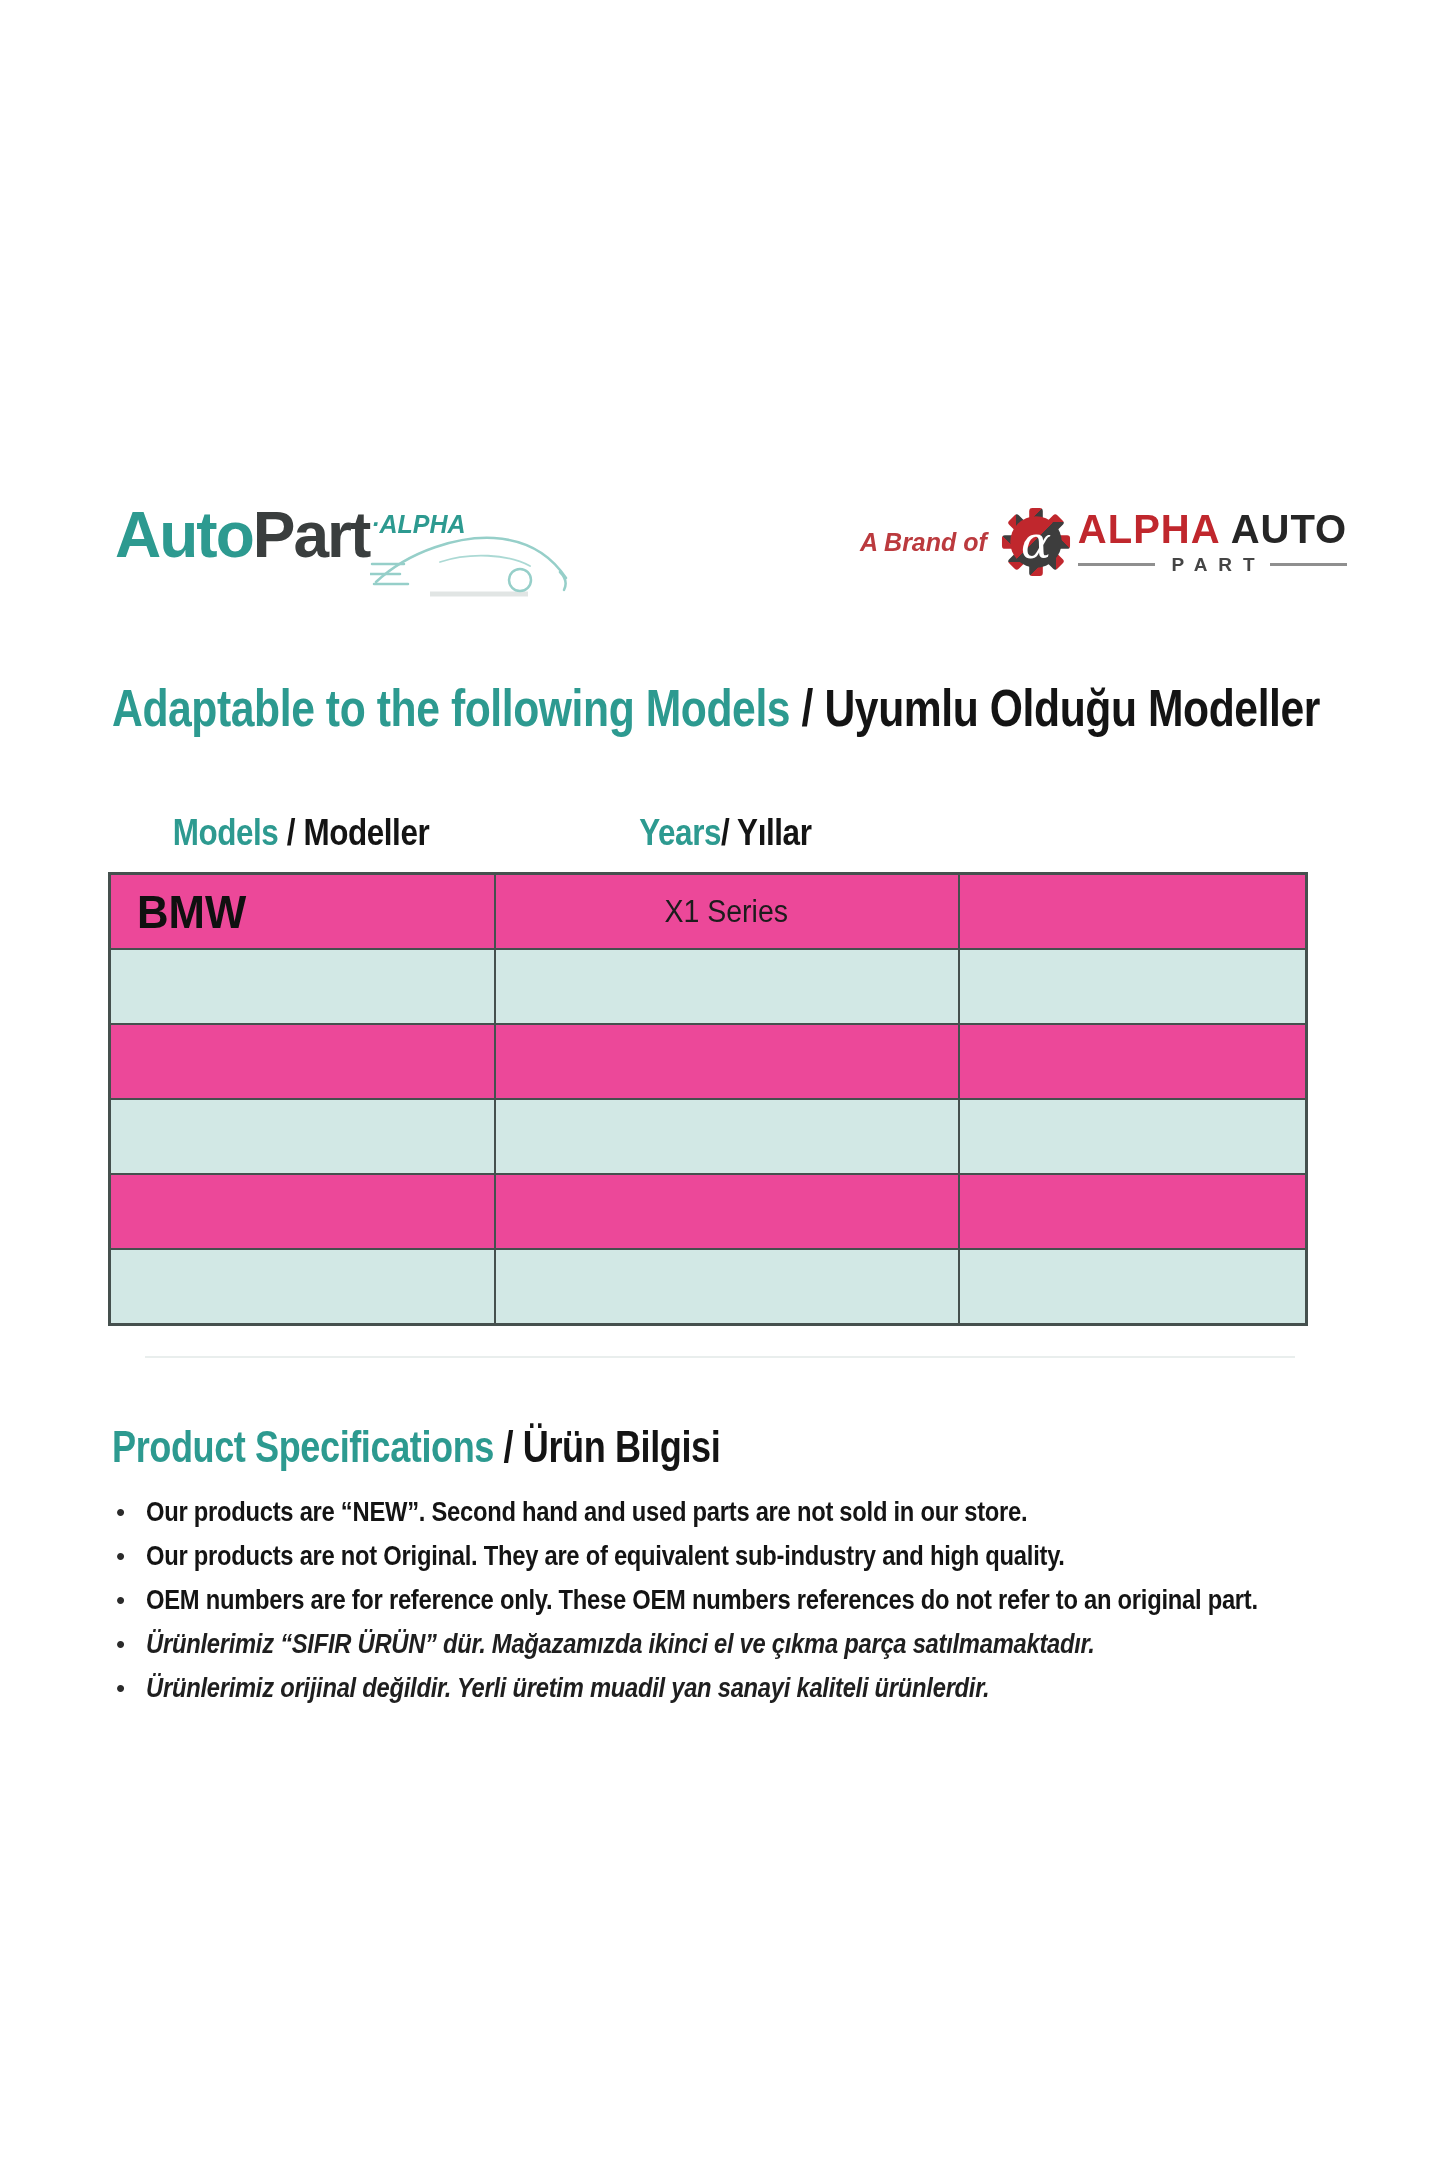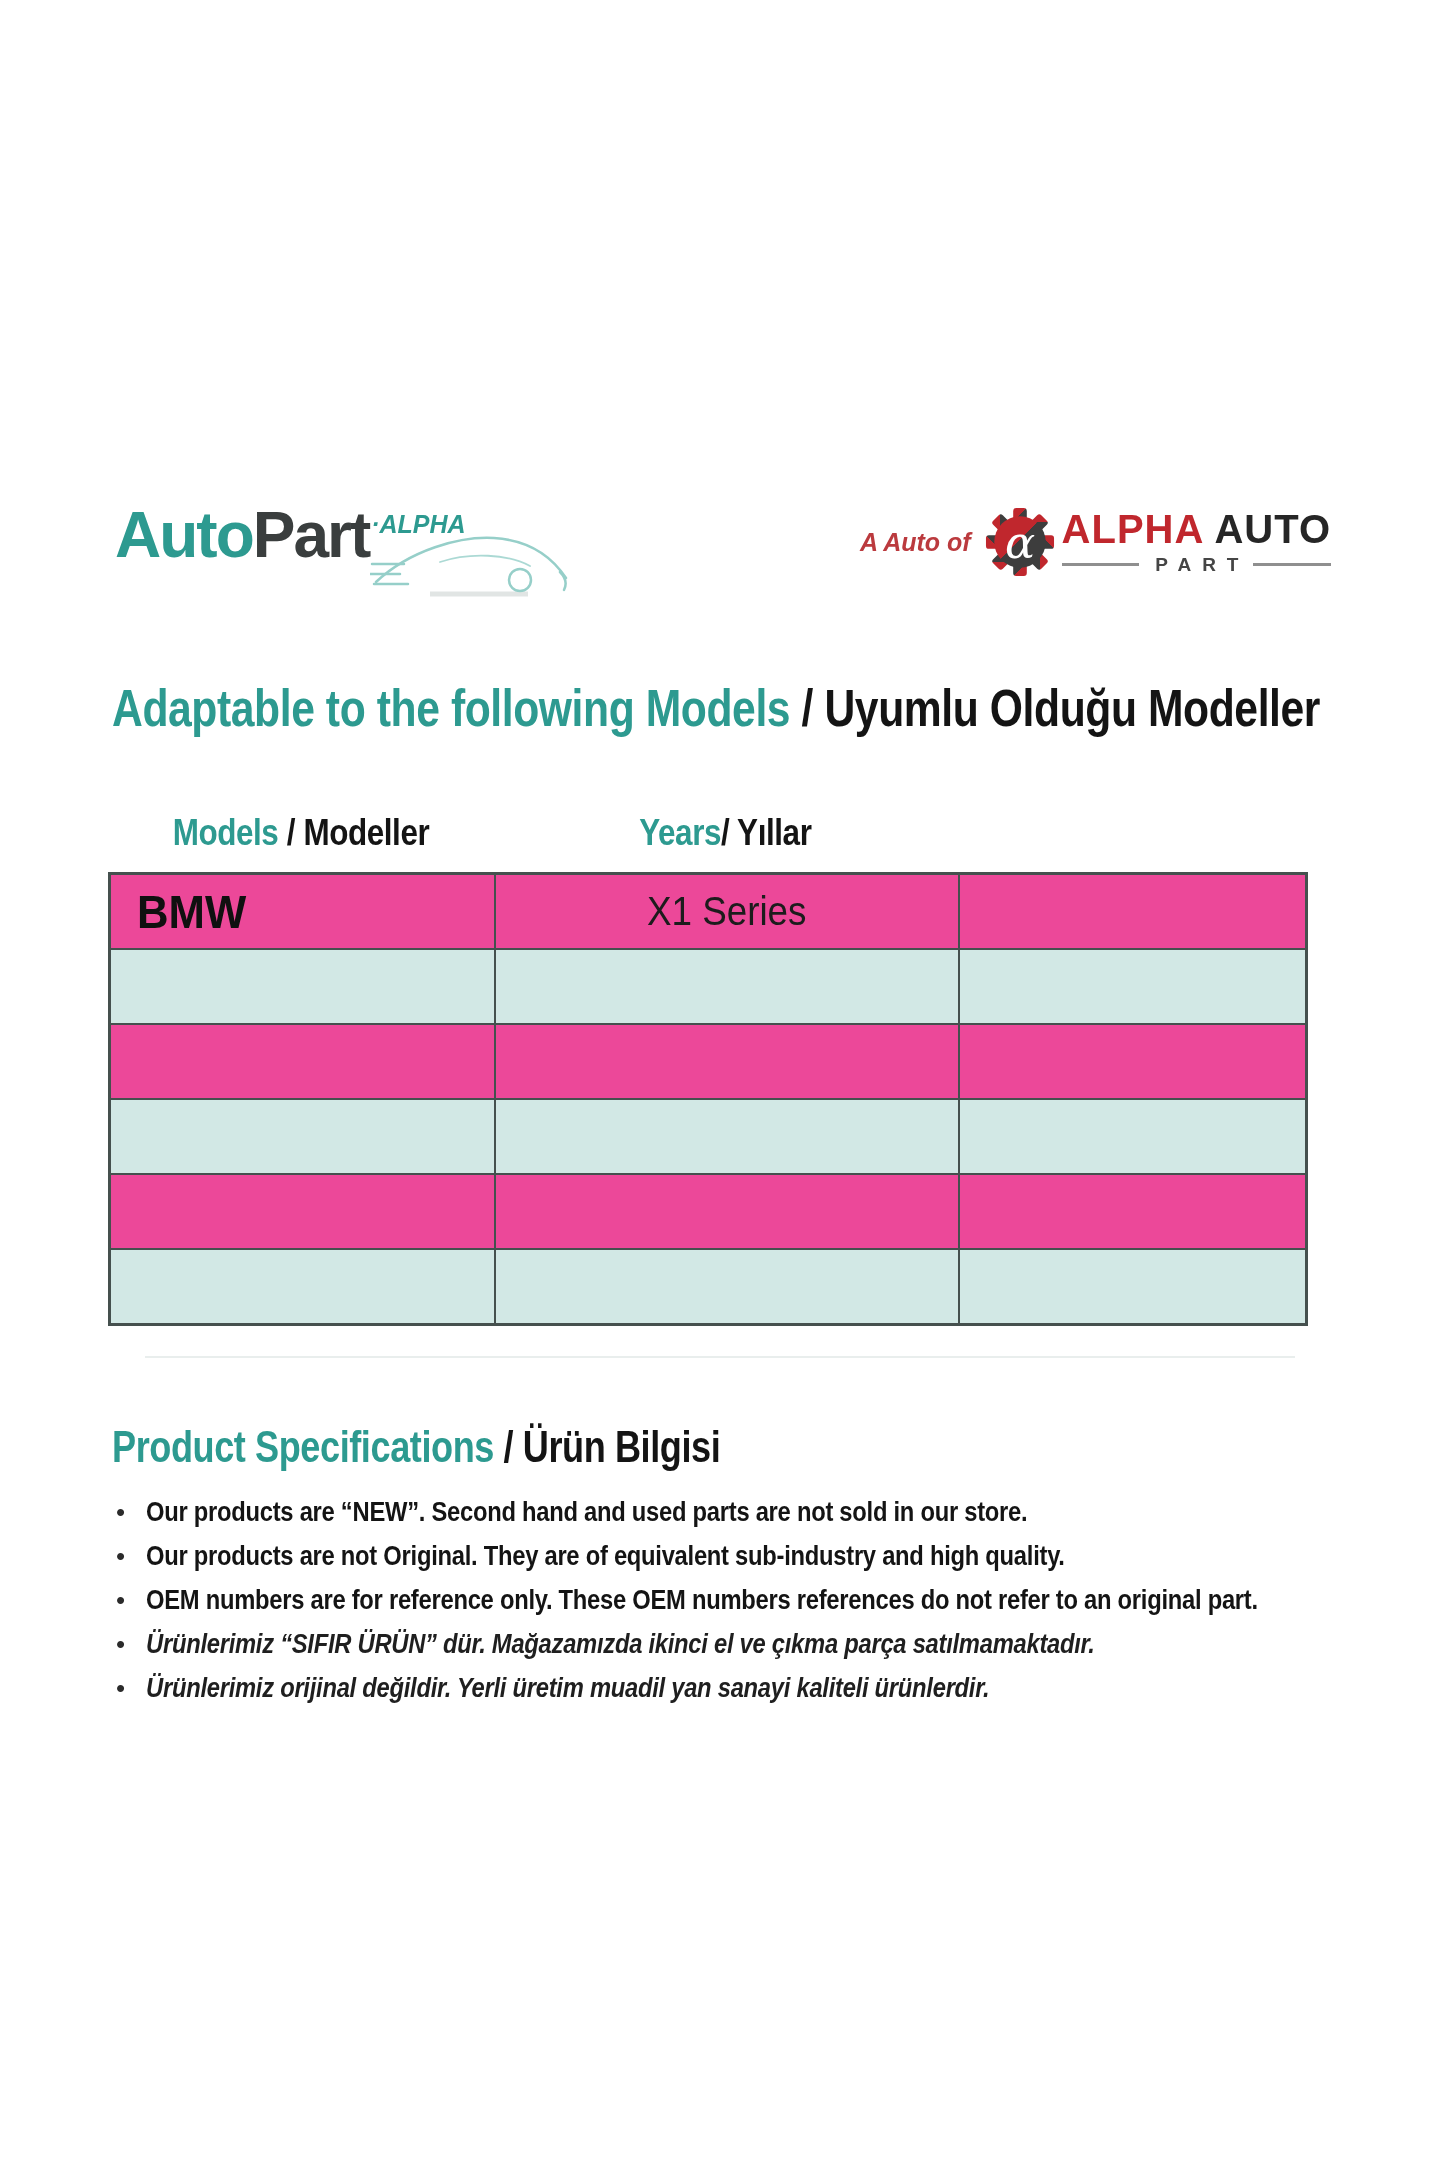--- a/index.html
+++ b/index.html
@@ -43,21 +43,21 @@
   .th3{text-align:center;}
   .th3 .hwrap{transform-origin:center center;}
 
   
   .models-table{position:absolute;left:108px;top:872px;width:1197px;border-collapse:collapse;table-layout:fixed;border:3px solid #45504e;}
   .models-table td{border:2px solid #45504e;height:73px;padding:0;}
   .row-light td{background:#ec4899;}
   .row-dark td{background:#d2e8e5;}
   td.c-for{padding-left:26px;font-size:46px;font-weight:700;color:#101010;}
   td.c-for .cwrap{display:inline-block;transform:scaleX(0.95);transform-origin:left center;white-space:nowrap;}
-  td.c-model{text-align:center;font-size:40px;font-weight:400;color:#1c1c1c;}
+  td.c-model{text-align:center;font-size:31px;font-weight:400;color:#1c1c1c;}
   td.c-model .cwrap{display:inline-block;transform:scaleX(0.92);transform-origin:center center;white-space:nowrap;}
   .table-shadow{position:absolute;left:145px;top:1356px;width:1150px;height:2px;background:#e9eeed;}
 
   
   .bullets{position:absolute;left:112px;top:1492px;width:1300px;margin:0;padding:0;list-style:none;}
   .bullets li{position:relative;padding-left:34px;line-height:40px;color:#141414;}
   .bullets li::before{content:"•";position:absolute;left:4px;top:0;font-size:26px;color:#2b2b2b;}
   .b-text{display:inline-block;transform:scaleX(0.88);transform-origin:left center;white-space:nowrap;font-size:27px;letter-spacing:-0.3px;}
   .b-en .b-text{font-weight:700;}
   .b-tr .b-text{font-weight:700;font-style:italic;color:#1f1f1f;}
@@ -73,21 +73,21 @@
       <path d="M60 72 H158" stroke="#d9dedd" stroke-width="5" opacity="0.8"></path>
       <path d="M6 60 C 40 28, 90 14, 124 16 C 156 18, 180 32, 196 56" stroke="#96cfc9" stroke-width="2.5" stroke-linecap="round"></path>
       <path d="M70 40 C 100 30, 138 32, 160 44" stroke="#96cfc9" stroke-width="1.8" stroke-linecap="round" opacity="0.8"></path>
       <circle cx="150" cy="58" r="11" stroke="#96cfc9" stroke-width="2.5"></circle>
       <path d="M190 50 C 196 56, 197 62, 194 68" stroke="#96cfc9" stroke-width="2.5" stroke-linecap="round"></path>
       <path d="M2 42 H34 M0 52 H30 M4 62 H38" stroke="#96cfc9" stroke-width="2.5" stroke-linecap="round"></path>
     </svg>
   </div>
 
   <div class="logo-right">
-    <span class="brand-of">A Auto of</span>
+    <span class="brand-of">A Brand of</span>
     <svg class="gear" viewBox="0 0 72 72">
       <defs>
         <linearGradient id="gearGrad" x1="0" y1="0" x2="1" y2="1">
           <stop offset="0.48" stop-color="#c0272d"></stop>
           <stop offset="0.48" stop-color="#3d3d3d"></stop>
         </linearGradient>
       </defs>
       <g fill="url(#gearGrad)">
         <rect x="29" y="1" width="14" height="14" rx="3"></rect>
         <rect x="29" y="1" width="14" height="14" rx="3" transform="rotate(45 36 36)"></rect>

